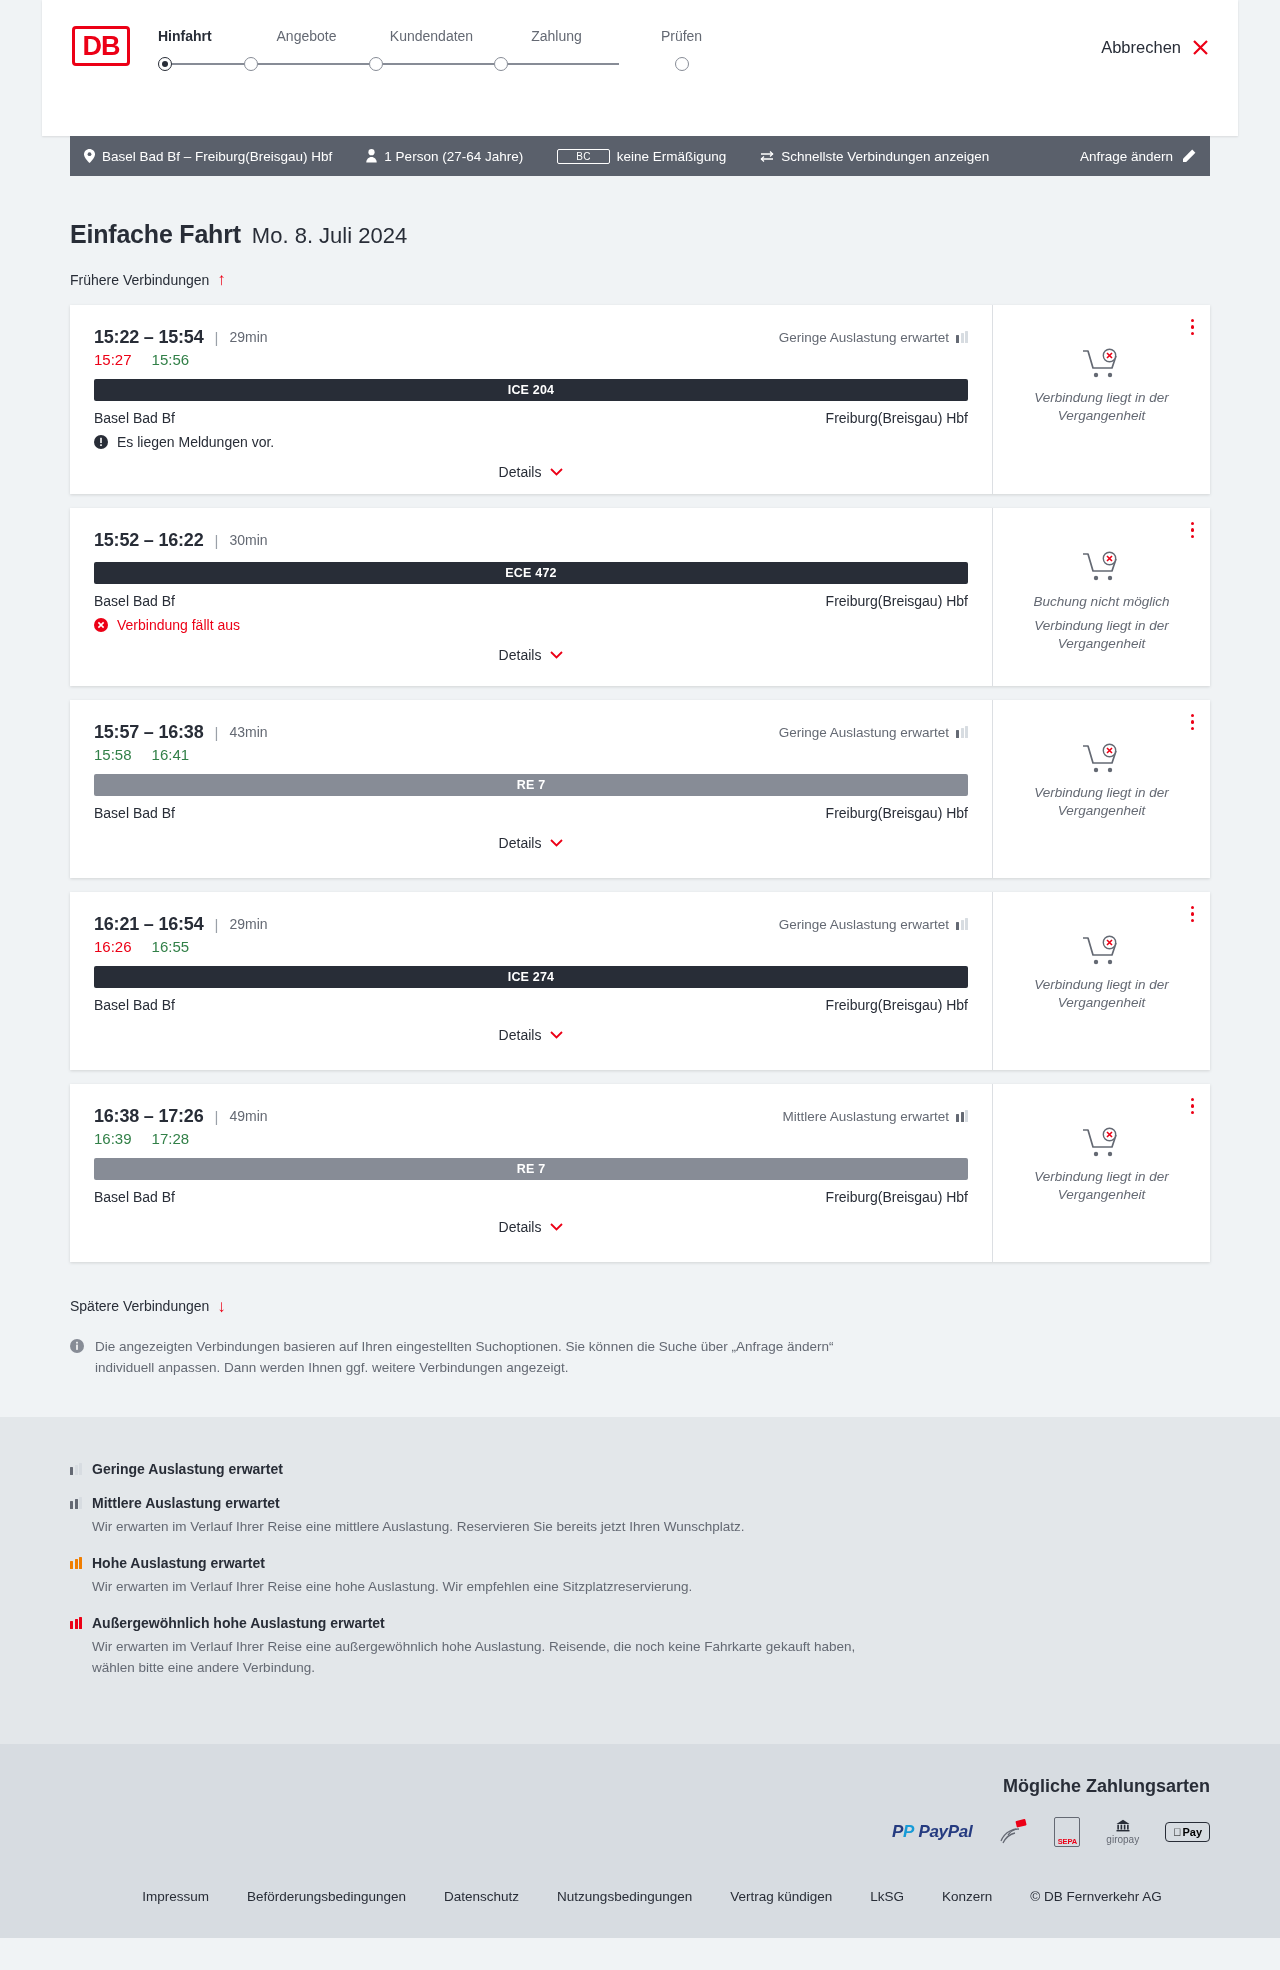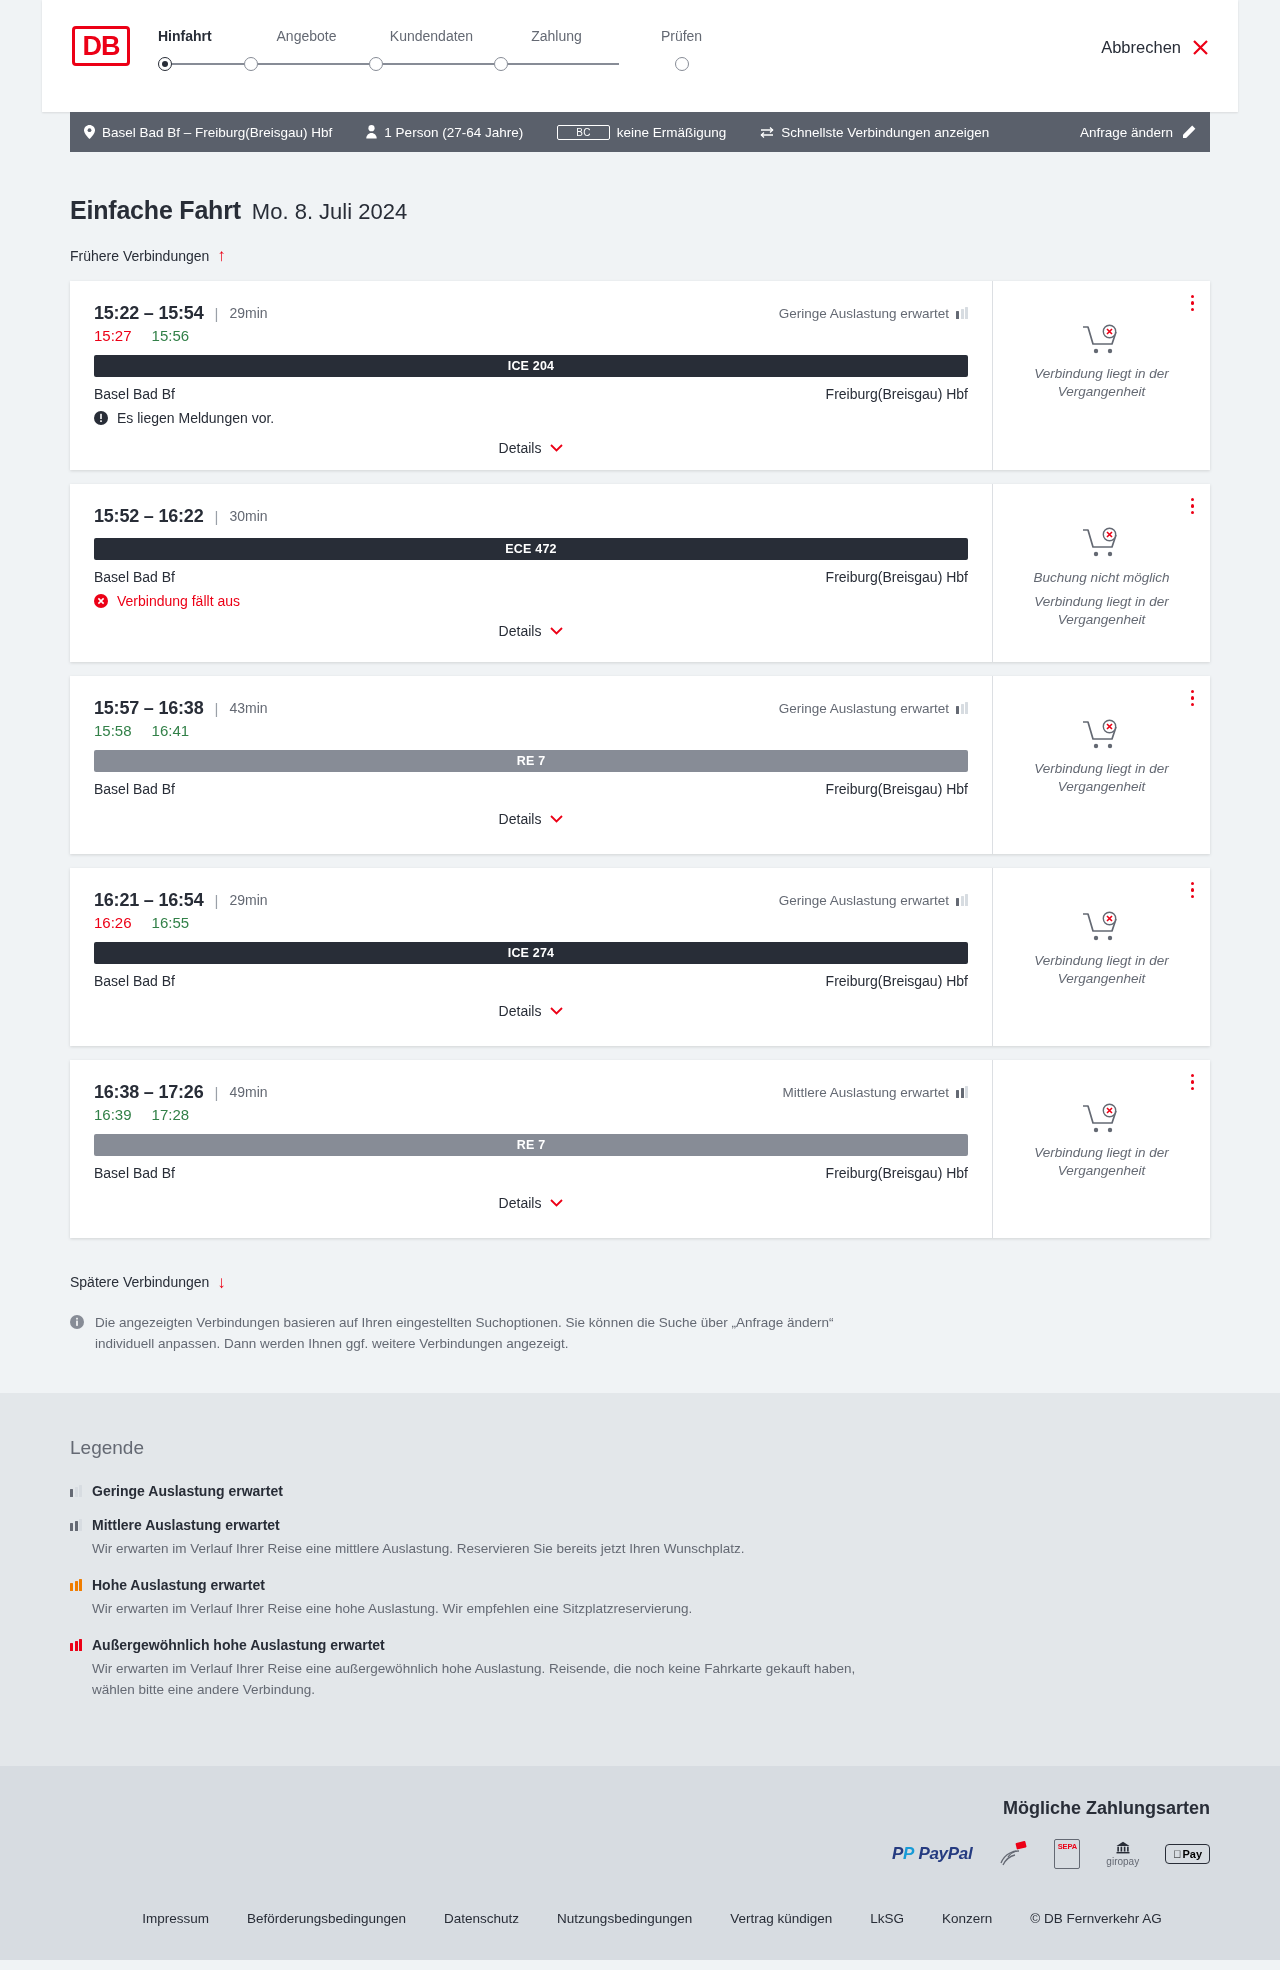--- a/index.html
+++ b/index.html
@@ -12,21 +12,21 @@
   }
   body { width: 1280px; }
 
   .page { width: 1280px; position: relative; }
 
   
   .header-wrap {
     background: #ffffff;
     margin: 0 42px;
     padding: 0;
-    height: 112px;
+    height: 136px;
     display: flex;
     align-items: flex-start;
     box-shadow: 0 1px 2px rgba(0,0,0,0.10);
     position: relative;
   }
   .db-logo {
     width: 58px; height: 40px;
     border: 3.5px solid #ec0016;
     border-radius: 4px;
     margin: 26px 0 0 30px;
@@ -280,21 +280,21 @@
     flex-direction: column;
     align-items: flex-end;
   }
   .pay h3 { margin: 0 0 22px 0; font-size: 18px; font-weight: bold; color: #282d37; }
   .pay-icons { display: flex; align-items: center; gap: 26px; }
   .pay-icon { height: 26px; display: flex; align-items: center; justify-content: center; }
   .paypal-txt { font-size: 17px; font-weight: bold; font-style: italic; color: #253b80; letter-spacing: -0.3px;}
   .paypal-txt .pal { color: #179bd7; }
   .sepa-box {
     width: 26px; height: 30px; border: 1.2px solid #646973; border-radius: 2px;
-    display:flex; align-items:flex-start; justify-content:center; padding-top:2px;
+    display:flex; align-items:flex-end; justify-content:center; padding-top:2px;
   }
   .sepa-box b { color: #ec0016; font-size: 7.5px; letter-spacing: -0.2px;}
   .giro { display:flex; flex-direction:column; align-items:center; gap:2px;}
   .giro-label { font-size: 10px; color: #646973; }
   .apay {
     border: 1.2px solid #282d37; border-radius: 4px;
     padding: 3px 7px; font-size: 11px; font-weight: bold; color:#000;
     display:flex; align-items:center; gap:1px;
   }
 
@@ -695,21 +695,20 @@
         <rect x="7.1" y="6.4" width="1.8" height="6" fill="#fff"></rect>
         <rect x="7.1" y="3.2" width="1.8" height="2" fill="#fff"></rect>
       </svg>
       <span>Die angezeigten Verbindungen basieren auf Ihren eingestellten Suchoptionen. Sie können die Suche über „Anfrage ändern“ individuell anpassen. Dann werden Ihnen ggf. weitere Verbindungen angezeigt.</span>
     </div>
 
     <div class="legend-sep"></div>
   </div>
 
   <div class="legend">
-    <h2>Legende</h2>
     <div id="legend-items">
         <div class="legend-item">
           <div class="legend-head">
             <span class="occ low">
               <i></i>
               <i></i>
               <i></i>
             </span>
             <span class="legend-title">Geringe Auslastung erwartet</span>
           </div>

